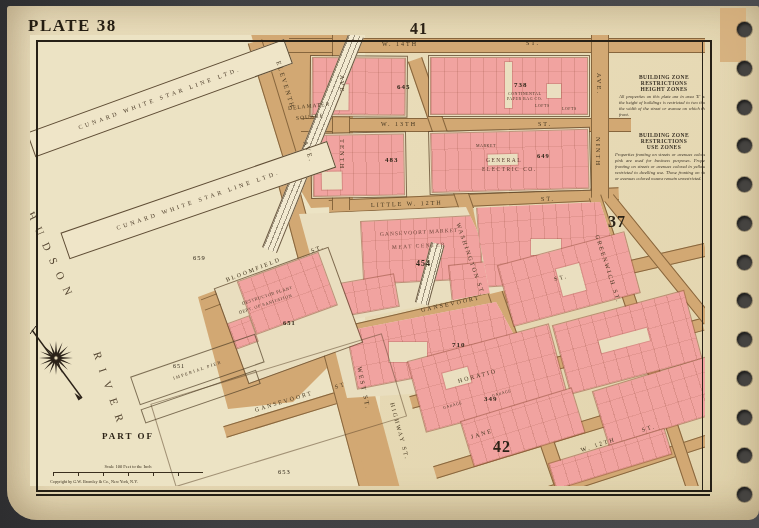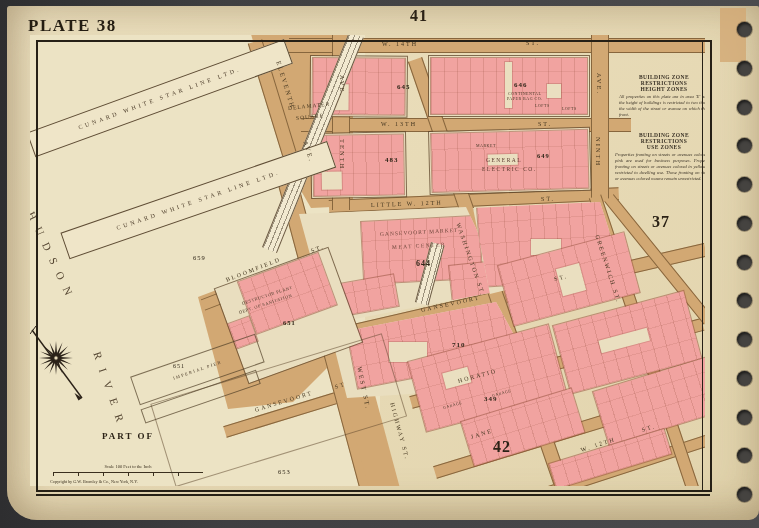--- a/index.html
+++ b/index.html
@@ -55,21 +55,21 @@
 </head>
 <body>
 
 <div id="shot">
   <div id="paper"></div>
 
   <div class="abs patch" style="left:720px;top:8px;width:26px;height:54px;opacity:.8;"></div>
 
   <div class="abs" style="left:28px;top:16px;font-size:17px;font-weight:bold;letter-spacing:1.5px;color:#241d12;">PLATE 38</div>
 
-  <div class="refnum" style="left:410px;top:7px;">41</div>
+  <div class="refnum" style="left:410px;top:20px;">41</div>
 
   <div id="mapclip">
 
     <div class="water" style="left:0;top:0;width:335px;height:455px;"></div>
     <div class="water" style="left:0;top:330px;width:350px;height:125px;"></div>
 
     <div class="patch" style="left:219px;top:-1px;width:106px;height:176px;clip-path:polygon(2px 0px,104px 0px,104px 172px,62px 174px,40px 136px);"></div>
     <div class="patch" style="left:168px;top:207px;width:160px;height:170px;clip-path:polygon(0px 55px,140px 2px,158px 97px,95px 160px,30px 167px);"></div>
 
     <div class="street" style="left:259px;top:3px;width:416px;height:15px;"></div>
@@ -193,44 +193,44 @@
     <div class="ml mlv" style="left:572px;top:102px;font-size:6.5px;transform:rotate(90deg);">NINTH</div>
     <div class="ml mlv" style="left:431px;top:187px;font-size:6px;transform:rotate(71deg);">WASHINGTON ST.</div>
     <div class="ml mlv" style="left:570px;top:199px;font-size:6px;transform:rotate(72deg);">GREENWICH ST.</div>
     <div class="ml mlv" style="left:333px;top:331px;font-size:6.5px;transform:rotate(78deg);">WEST ST.</div>
     <div class="ml mlv" style="left:365px;top:367px;font-size:6px;transform:rotate(75deg);">HIGHWAY ST.</div>
     <div class="ml" style="left:258px;top:70px;font-size:5.5px;letter-spacing:1px;transform:rotate(-6deg);">DELAMATER</div>
     <div class="ml" style="left:266px;top:80px;font-size:5.5px;letter-spacing:1px;transform:rotate(-6deg);">SQUARE</div>
 
     <div class="ml" style="left:350px;top:196px;font-size:5.5px;letter-spacing:1px;transform:rotate(-3deg);color:#6b4438;">GANSEVOORT MARKET</div>
     <div class="ml" style="left:362px;top:209px;font-size:5.5px;letter-spacing:1.5px;transform:rotate(-3deg);color:#6b4438;">MEAT CENTER</div>
-    <div class="bnum" style="left:386px;top:224px;font-size:8px;">644</div>
+    <div class="bnum" style="left:386px;top:224px;font-size:8px;">454</div>
     <div class="ml" style="left:456px;top:122px;font-size:5.5px;letter-spacing:1.5px;color:#5d3a30;">GENERAL</div>
     <div class="ml" style="left:452px;top:131px;font-size:5.5px;letter-spacing:1.5px;color:#5d3a30;">ELECTRIC CO.</div>
     <div class="bnum" style="left:507px;top:117px;font-size:6.5px;">649</div>
     <div class="tiny" style="left:446px;top:108px;font-size:4px;">MARKET</div>
-    <div class="bnum" style="left:484px;top:46px;font-size:7px;">646</div>
+    <div class="bnum" style="left:484px;top:46px;font-size:7px;">738</div>
     <div class="tiny" style="left:478px;top:56px;font-size:4px;">CONTINENTAL</div>
     <div class="tiny" style="left:477px;top:61px;font-size:4px;">PAPER BAG CO.</div>
     <div class="tiny" style="left:505px;top:68px;font-size:4px;">LOFTS</div>
     <div class="tiny" style="left:532px;top:71px;font-size:4px;">LOFTS</div>
     <div class="bnum" style="left:367px;top:48px;font-size:7px;">645</div>
     <div class="bnum" style="left:355px;top:121px;font-size:7px;">483</div>
     <div class="bnum" style="left:422px;top:306px;font-size:7px;">710</div>
     <div class="bnum" style="left:454px;top:360px;font-size:7px;">349</div>
     <div class="tiny" style="left:413px;top:370px;font-size:4px;transform:rotate(-15deg);">GARAGE</div>
     <div class="tiny" style="left:462px;top:358px;font-size:4px;transform:rotate(-15deg);">GARAGE</div>
     <div class="tiny" style="left:212px;top:266px;transform:rotate(-18deg);">DESTRUCTOR PLANT</div>
     <div class="tiny" style="left:209px;top:275px;transform:rotate(-18deg);">DEPT. OF SANITATION</div>
     <div class="bnum" style="left:253px;top:284px;font-size:6.5px;">651</div>
     <div class="bnum" style="left:163px;top:219px;font-size:6.5px;font-weight:normal;">659</div>
     <div class="bnum" style="left:143px;top:328px;font-size:6px;font-weight:normal;">651</div>
     <div class="bnum" style="left:248px;top:433px;font-size:6.5px;font-weight:normal;">653</div>
 
-    <div class="refnum" style="left:622px;top:178px;">37</div>
+    <div class="refnum" style="left:578px;top:178px;">37</div>
     <div class="refnum" style="left:463px;top:403px;">42</div>
 
     <div class="note" style="left:589px;top:39px;width:90px;">
       <div class="t">BUILDING ZONE RESTRICTIONS</div>
       <div class="t">HEIGHT ZONES</div>
       <div class="b">All properties on this plate are in area 'E' and the height of buildings is restricted to two times the width of the street or avenue on which they front.</div>
     </div>
     <div class="note" style="left:585px;top:97px;width:98px;">
       <div class="t">BUILDING ZONE RESTRICTIONS</div>
       <div class="t">USE ZONES</div>

